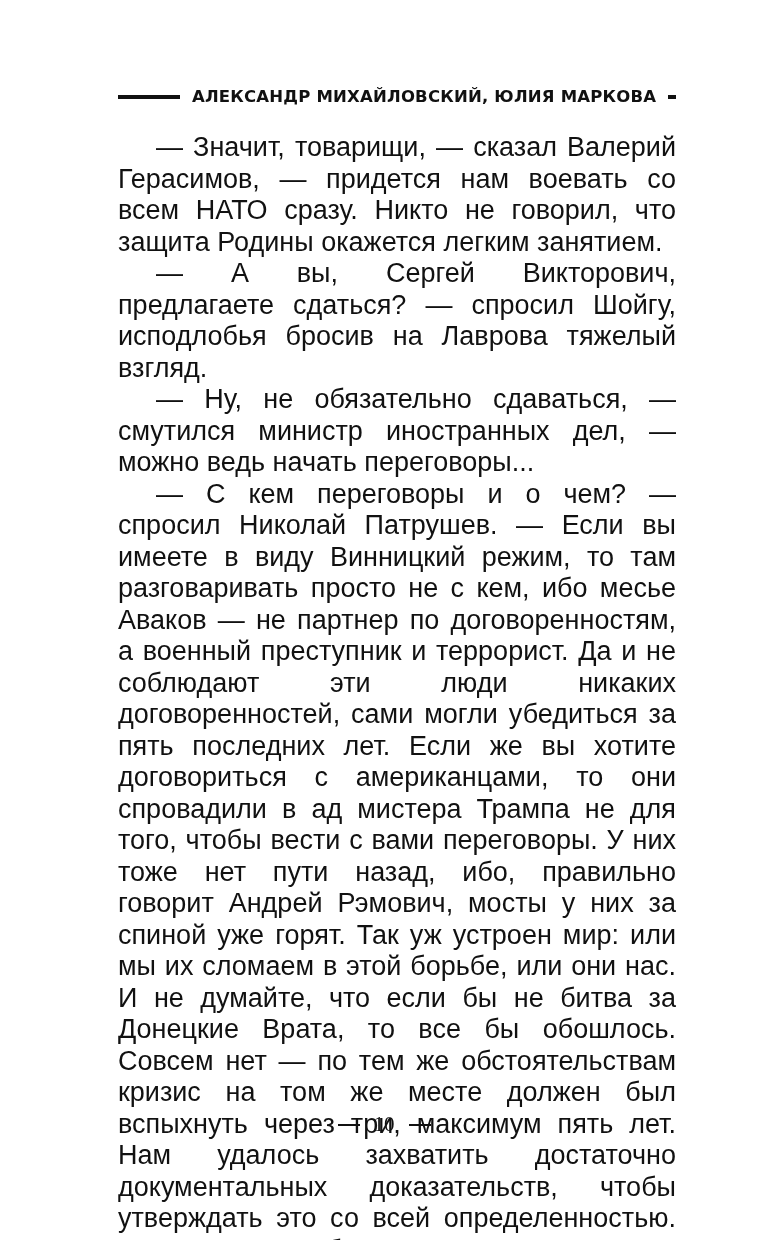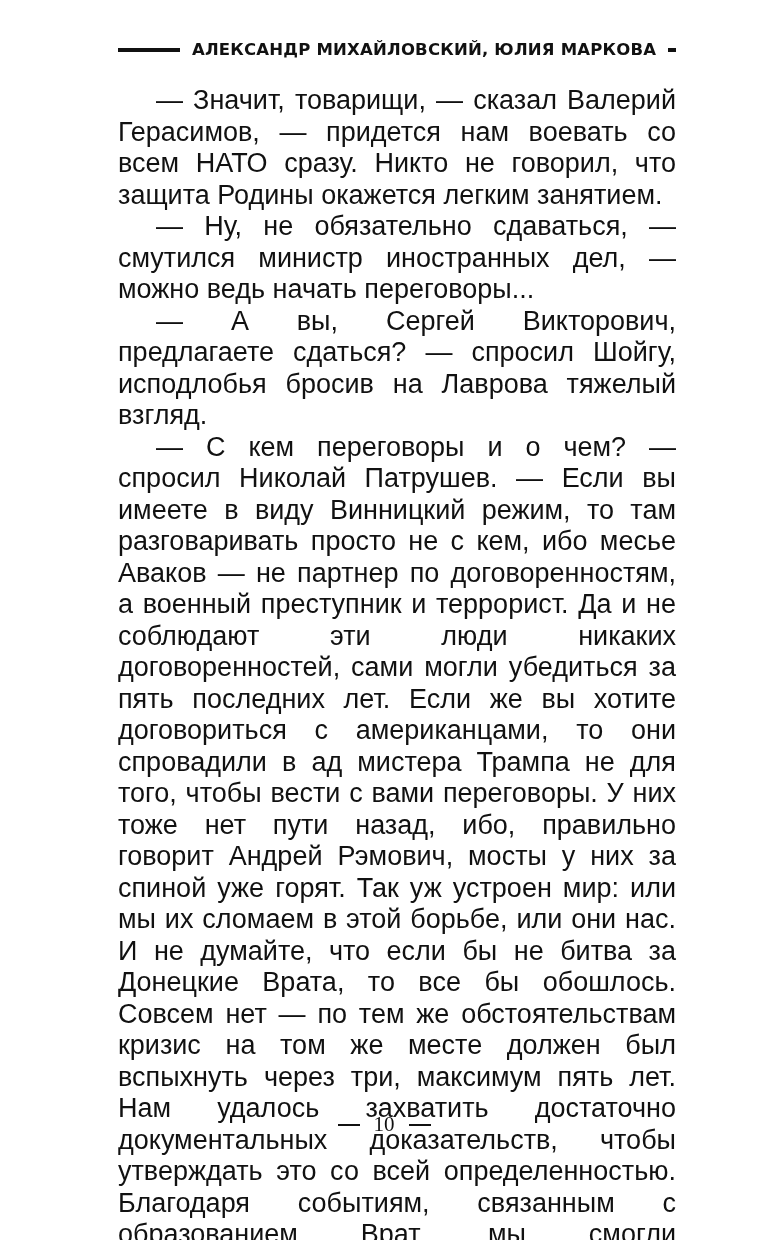--- a/index.html
+++ b/index.html
@@ -12,21 +12,21 @@
     background: #ffffff;
     font-family: "Liberation Serif", serif;
     color: #111111;
     overflow: hidden;
   }
   .page {
     position: relative;
     width: 768px;
     height: 1240px;
     box-sizing: border-box;
-    padding: 40px 92px 0 118px;
+    padding: 87px 92px 0 118px;
   }
   .running-head {
     display: flex;
     align-items: center;
     gap: 12px;
     margin-bottom: 26px;
   }
   .rule {
     height: 4px;
     background: #111111;
@@ -80,22 +80,22 @@
 <div class="page">
 
   <div class="running-head">
     <span class="rule"></span>
     <span class="running-head-title">АЛЕКСАНДР МИХАЙЛОВСКИЙ, ЮЛИЯ МАРКОВА</span>
     <span class="rule right"></span>
   </div>
 
   <div class="body-text">
     <p>— Значит, товарищи, — сказал Валерий Герасимов, — придется нам воевать со всем НАТО сразу. Никто не говорил, что защита Родины окажется легким занятием.</p>
+    <p>— А вы, Сергей Викторович, предлагаете сдаться? — спросил Шойгу, исподлобья бросив на Лаврова тяжелый взгляд.</p>
     <p>— Ну, не обязательно сдаваться, — смутился министр иностранных дел, — можно ведь начать переговоры...</p>
-    <p>— А вы, Сергей Викторович, предлагаете сдаться? — спросил Шойгу, исподлобья бросив на Лаврова тяжелый взгляд.</p>
     <p>— С кем переговоры и о чем? — спросил Николай Патрушев. — Если вы имеете в виду Винницкий режим, то там разговаривать просто не с кем, ибо месье Аваков — не партнер по договоренностям, а военный преступник и террорист. Да и не соблюдают эти люди никаких договоренностей, сами могли убедиться за пять последних лет. Если же вы хотите договориться с американцами, то они спровадили в ад мистера Трампа не для того, чтобы вести с вами переговоры. У них тоже нет пути назад, ибо, правильно говорит Андрей Рэмович, мосты у них за спиной уже горят. Так уж устроен мир: или мы их сломаем в этой борьбе, или они нас. И не думайте, что если бы не битва за Донецкие Врата, то все бы обошлось. Совсем нет — по тем же обстоятельствам кризис на том же месте должен был вспыхнуть через три, максимум пять лет. Нам удалось захватить достаточно документальных доказательств, чтобы утверждать это со всей определенностью. Благодаря событиям, связанным с образованием Врат, мы смогли заблаговременно подготовиться и упредить вражеские планы.</p>
   </div>
 
   <div class="folio">
     <span class="dash"></span>
     <span>10</span>
     <span class="dash"></span>
   </div>
 
 </div>

